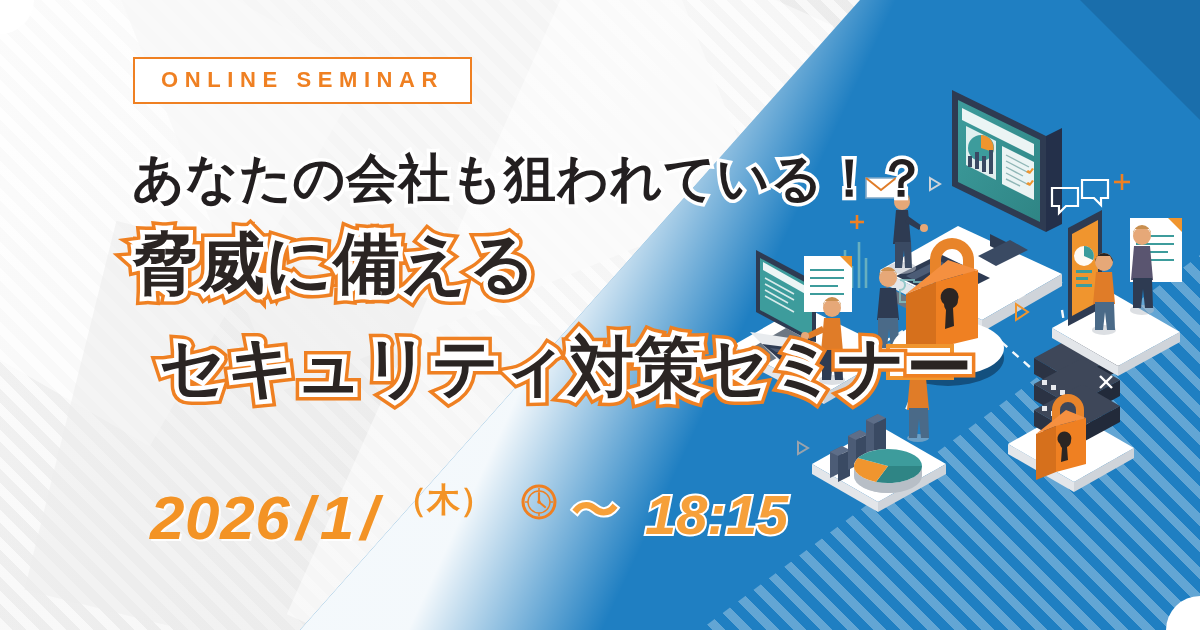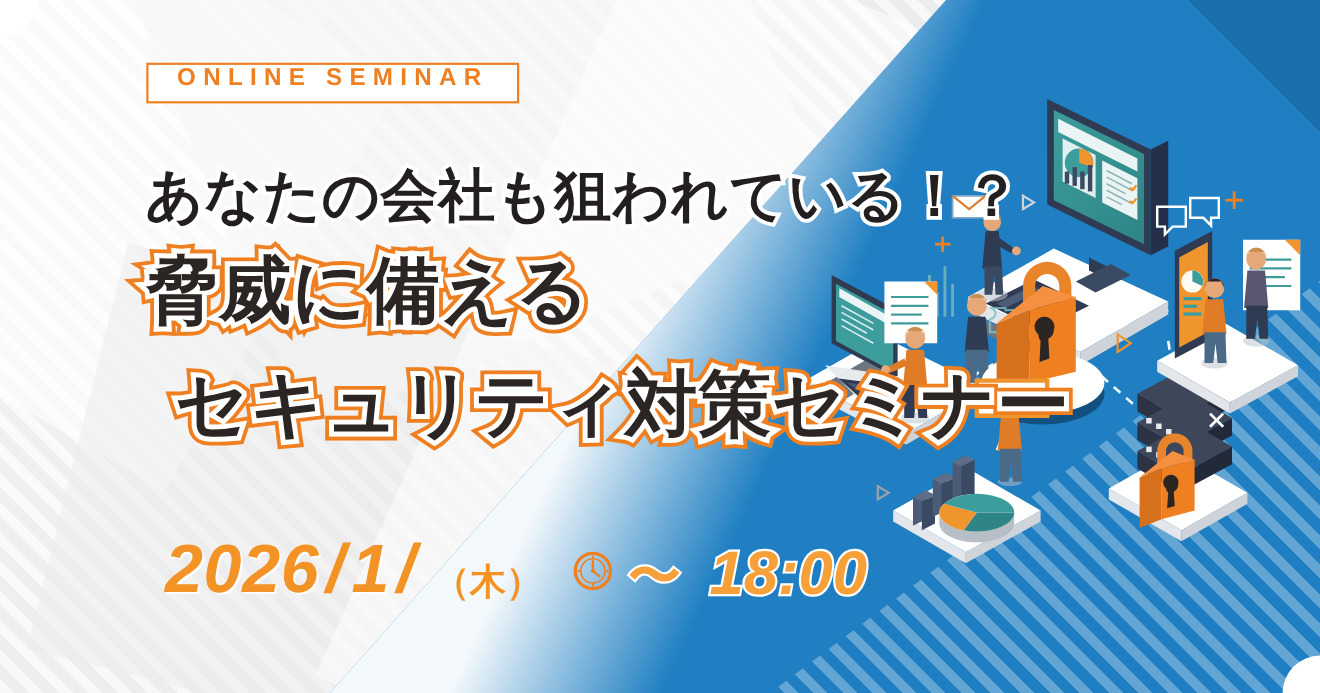--- a/index.html
+++ b/index.html
@@ -52,21 +52,21 @@
     background:linear-gradient(115deg, rgba(255,255,255,1) 0%, rgba(255,255,255,1) 47%, rgba(255,255,255,0) 60%);
     clip-path:polygon(100% 0, 100% 100%, 300px 100%, 860px 0);
     opacity:.95;
   }
   .corner-round{position:absolute;left:0;top:0;width:34px;height:34px;background:#fff;border-radius:0 0 34px 0;}
   .corner-round.br{left:auto;right:0;top:auto;bottom:0;border-radius:34px 0 0 0;}
 
   
   .badge{
     position:absolute;left:133px;top:57px;
-    padding:0 26px 11px;
+    padding:10px 26px 11px;
     border:2px solid #ef8022;background:rgba(255,255,255,.92);
     color:#ef8022;font-weight:bold;font-size:22px;letter-spacing:.30em;
     line-height:1;white-space:nowrap;
   }
 
   
   .line-head{
     position:absolute;left:132px;top:149px;
     font-size:52px;font-weight:bold;color:#231f20;
     letter-spacing:.005em;line-height:1.12;white-space:nowrap;
@@ -83,21 +83,21 @@
   .line-sub1 .ol,.line-sub2 .ol{
     position:absolute;left:0;top:0;white-space:nowrap;
   }
   .line-sub1 .ol.o1,.line-sub2 .ol.o1{-webkit-text-stroke:16px #ef8022;color:#ef8022;}
   .line-sub1 .ol.o2,.line-sub2 .ol.o2{-webkit-text-stroke:9px #ffffff;color:#ffffff;}
   .line-sub1 .ol.o3,.line-sub2 .ol.o3{-webkit-text-stroke:0;color:#2b2523;}
 
   
   .daterow{
     position:absolute;left:150px;top:487px;
-    display:flex;align-items:flex-end;gap:0;white-space:nowrap;
+    display:flex;align-items:flex-start;gap:0;white-space:nowrap;
   }
   .dnum{
     font-size:62px;font-weight:bold;font-style:italic;color:#f39325;
     line-height:1;letter-spacing:.01em;
     text-shadow:2px 2px 0 rgba(255,255,255,.85);
   }
   .dslash{font-size:62px;font-weight:bold;font-style:italic;color:#f39325;line-height:1;padding:0 6px;}
   .dday{font-size:33px;font-weight:bold;color:#f39325;line-height:1;margin-left:10px;position:relative;top:-4px;}
   .clock-wrap{margin-left:26px;position:relative;top:-5px;}
   .tnum{
@@ -461,16 +461,16 @@
         <g stroke="#ef8022" stroke-width="1.6" stroke-linecap="round">
           <path d="M20 6.5 L20 8.5"></path>
             <path d="M20 31.5 L20 33.5"></path>
           <path d="M6.5 20 L8.5 20"></path>
             <path d="M31.5 20 L33.5 20"></path>
         </g>
       </svg>
     </span>
 
     <span class="tilde">〜</span>
-    <span class="tnum">18:00</span>
+    <span class="tnum">18:15</span>
   </div>
 
 </div>
 
 </body></html>

